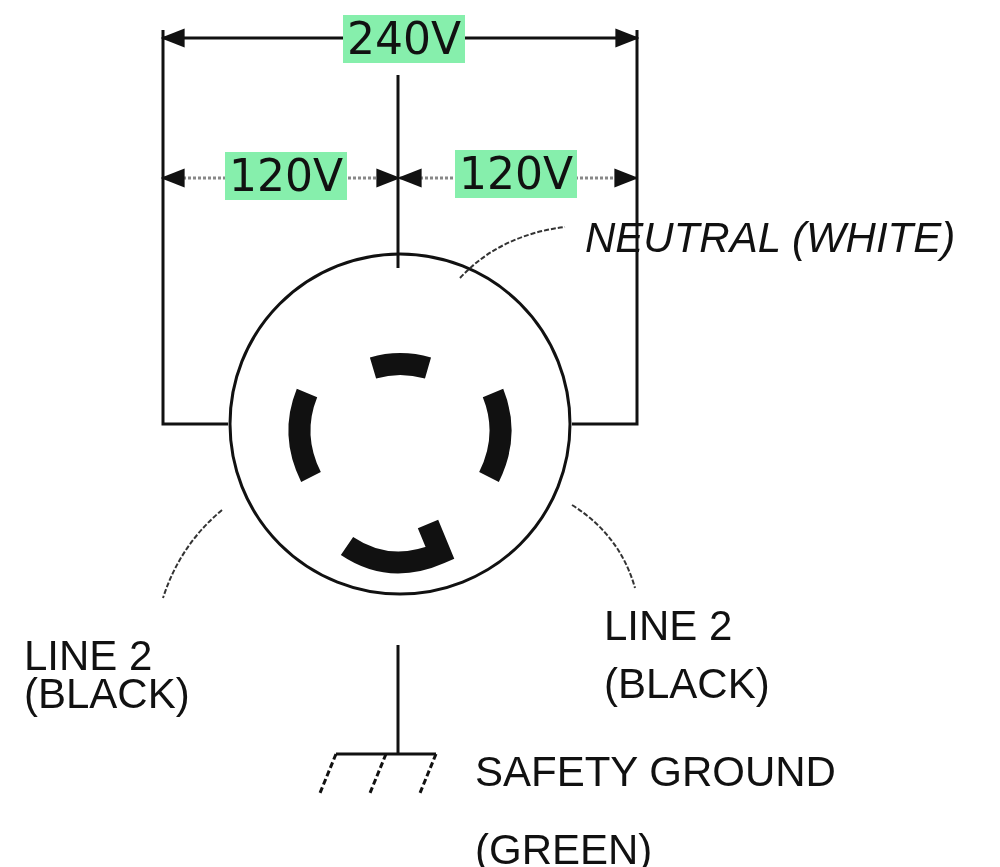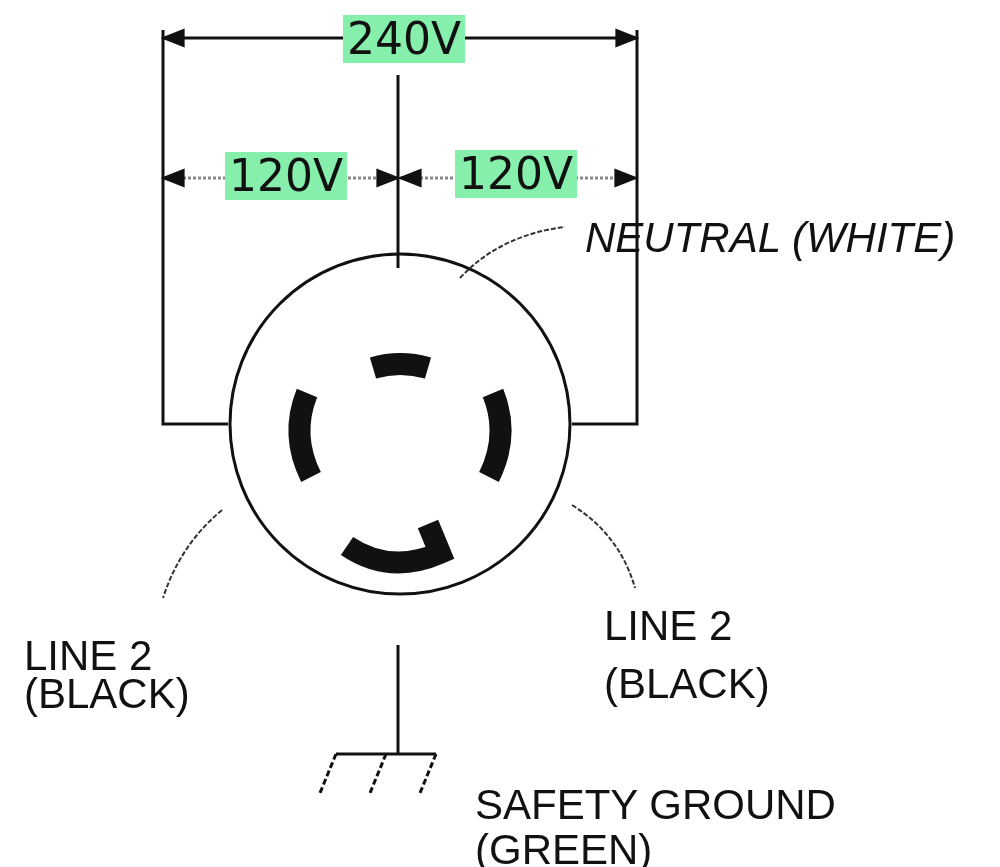--- a/index.html
+++ b/index.html
@@ -64,14 +64,14 @@
 <div class="vlbl" style="left:455px;top:150px;">120V</div>
 
 <div class="lbl" style="left:585px;top:214px;font-style:italic;">NEUTRAL (WHITE)</div>
 
 <div class="lbl" style="left:24px;top:632px;text-align:right;">LINE 2</div>
 <div class="lbl" style="left:24px;top:670px;">(BLACK)</div>
 
 <div class="lbl" style="left:604px;top:602px;">LINE 2</div>
 <div class="lbl" style="left:604px;top:660px;">(BLACK)</div>
 
-<div class="lbl" style="left:475px;top:748px;margin-top:33px;">SAFETY GROUND</div>
+<div class="lbl" style="left:475px;top:748px;">SAFETY GROUND</div>
 <div class="lbl" style="left:475px;top:826px;">(GREEN)</div>
 
 </body></html>

